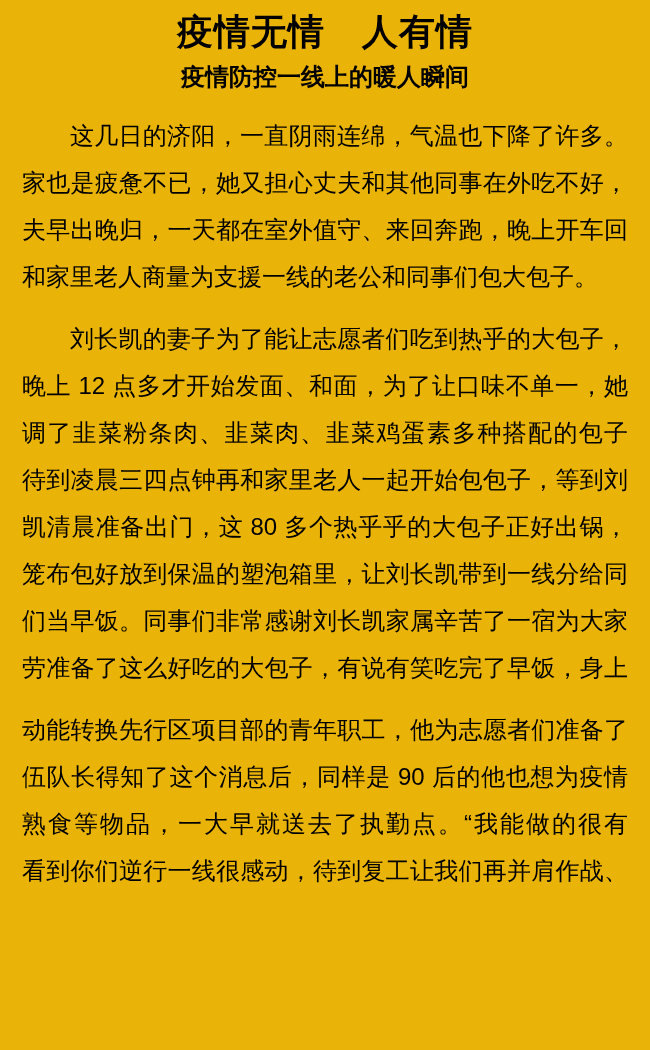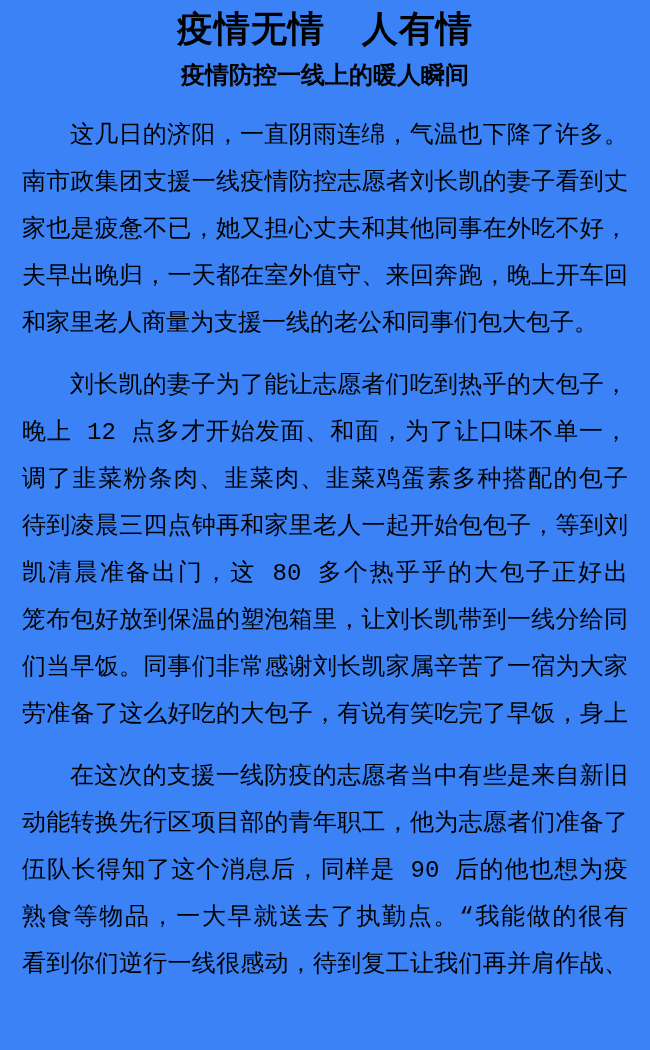--- a/index.html
+++ b/index.html
@@ -4,24 +4,24 @@
 <style>
   html, body {
     margin: 0;
     padding: 0;
     background: #ffffff;
   }
   .page {
     position: relative;
     width: 650px;
     height: 1050px;
-    background: #3b82f6;
+    background: #eab308;
     color: #000000;
     overflow: hidden;
-    font-family: Liberation Mono, monospace;
+    font-family: Liberation Sans, sans-serif;
   }
   .doc-title {
     margin: 10px 6px 0 6px;
     text-align: center;
     font-size: 36px;
     line-height: 44px;
     font-weight: bold;
     letter-spacing: 1px;
   }
   .doc-subtitle {
@@ -61,39 +61,37 @@
 <div class="page">
 
   <h1 class="doc-title">疫情无情　人有情</h1>
 
   <h2 class="doc-subtitle">疫情防控一线上的暖人瞬间</h2>
 
   <div class="body-text">
 
     <div class="paragraph">
       <div class="line first">这几日的济阳，一直阴雨连绵，气温也下降了许多。济</div>
-      <div class="line">南市政集团支援一线疫情防控志愿者刘长凯的妻子看到丈</div>
       <div class="line">家也是疲惫不已，她又担心丈夫和其他同事在外吃不好，就</div>
       <div class="line">夫早出晚归，一天都在室外值守、来回奔跑，晚上开车回到</div>
       <div class="line para-end">和家里老人商量为支援一线的老公和同事们包大包子。</div>
     </div>
 
     <div class="paragraph">
       <div class="line first">刘长凯的妻子为了能让志愿者们吃到热乎的大包子，从</div>
       <div class="line">晚上 12 点多才开始发面、和面，为了让口味不单一，她还</div>
       <div class="line">调了韭菜粉条肉、韭菜肉、韭菜鸡蛋素多种搭配的包子馅，</div>
       <div class="line">待到凌晨三四点钟再和家里老人一起开始包包子，等到刘长</div>
       <div class="line">凯清晨准备出门，这 80 多个热乎乎的大包子正好出锅，用</div>
       <div class="line">笼布包好放到保温的塑泡箱里，让刘长凯带到一线分给同事</div>
       <div class="line">们当早饭。同事们非常感谢刘长凯家属辛苦了一宿为大家操</div>
       <div class="line">劳准备了这么好吃的大包子，有说有笑吃完了早饭，身上干</div>
     </div>
 
     <div class="paragraph">
-      <div class="line first">在这次的支援一线防疫的志愿者当中有些是来自新旧</div>
       <div class="line">动能转换先行区项目部的青年职工，他为志愿者们准备了牛奶</div>
       <div class="line">伍队长得知了这个消息后，同样是 90 后的他也想为疫情一</div>
       <div class="line">熟食等物品，一大早就送去了执勤点。“我能做的很有限，</div>
       <div class="line">看到你们逆行一线很感动，待到复工让我们再并肩作战、大</div>
     </div>
 
   </div>
 </div>
 
 </body></html>

